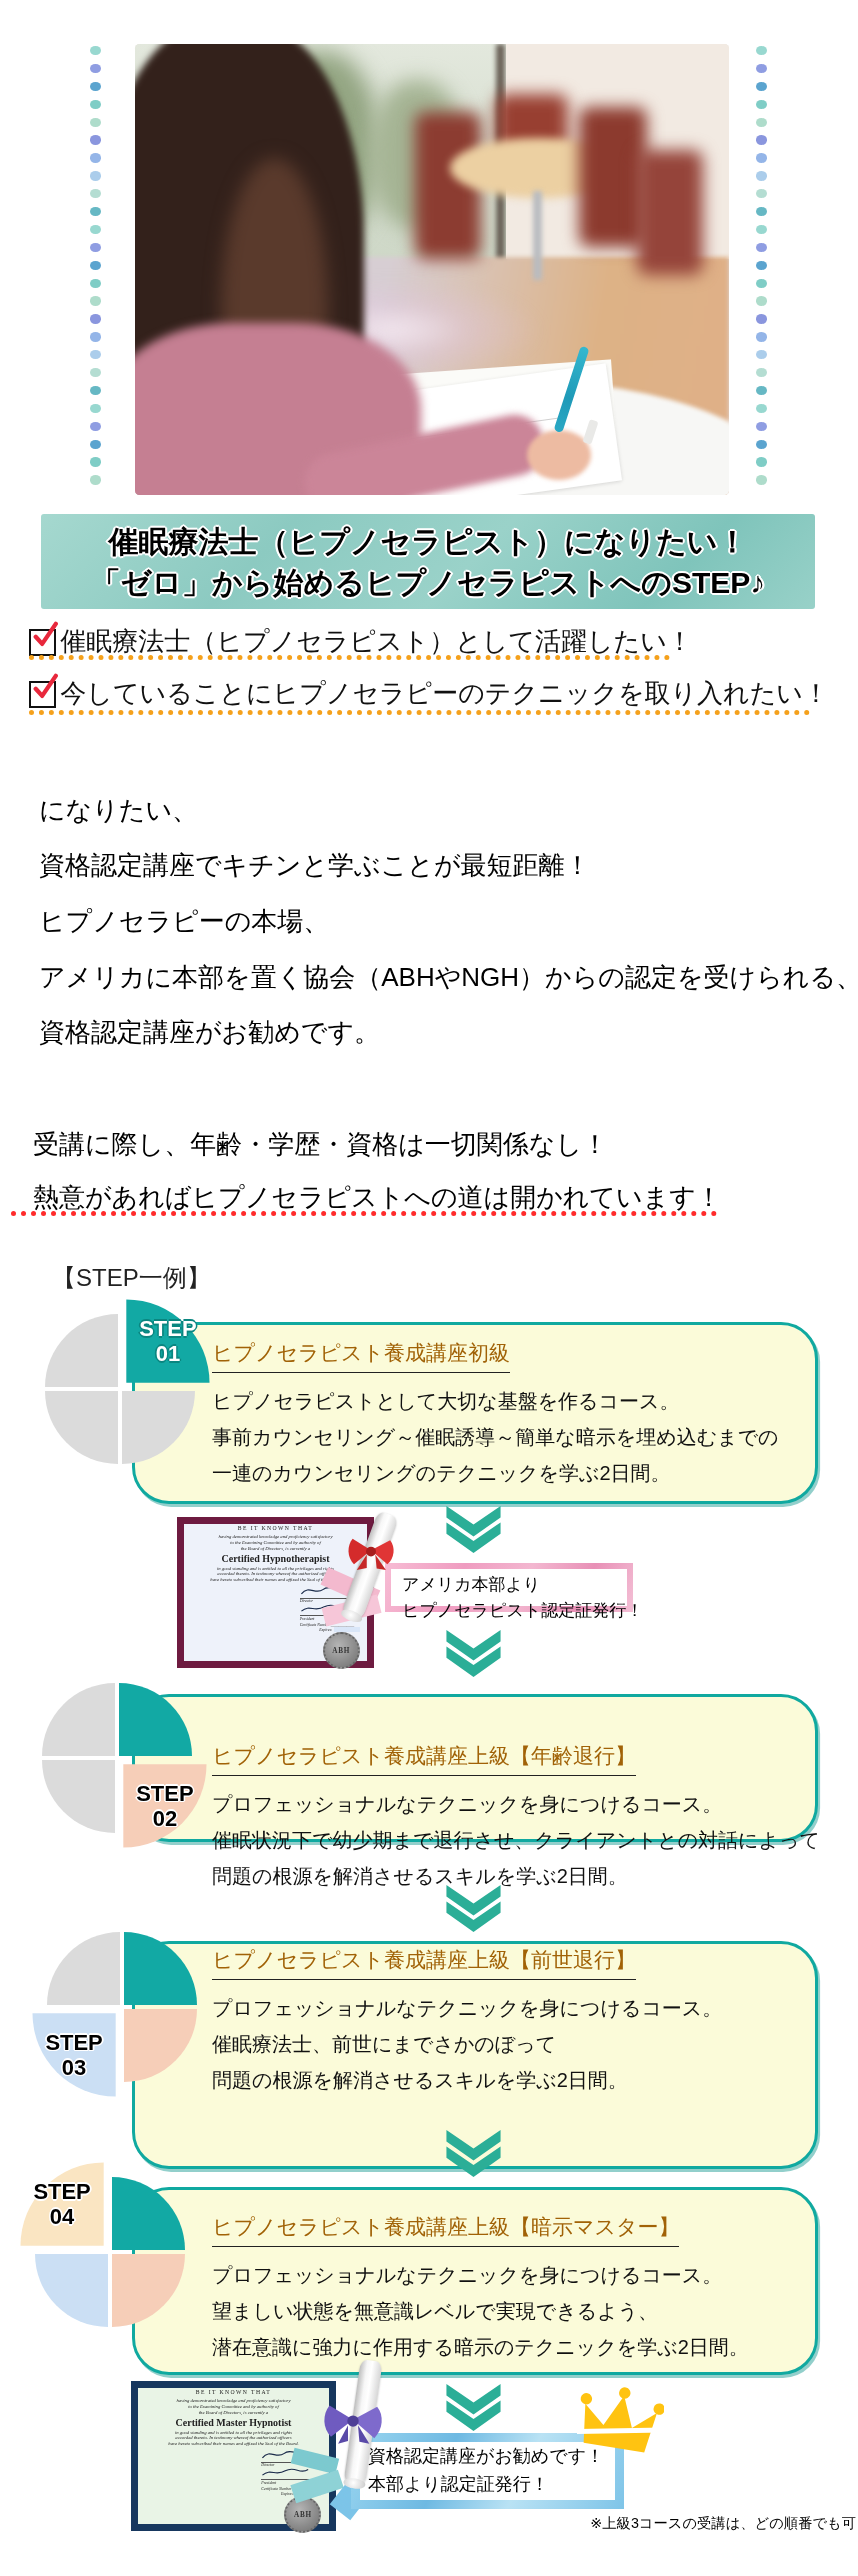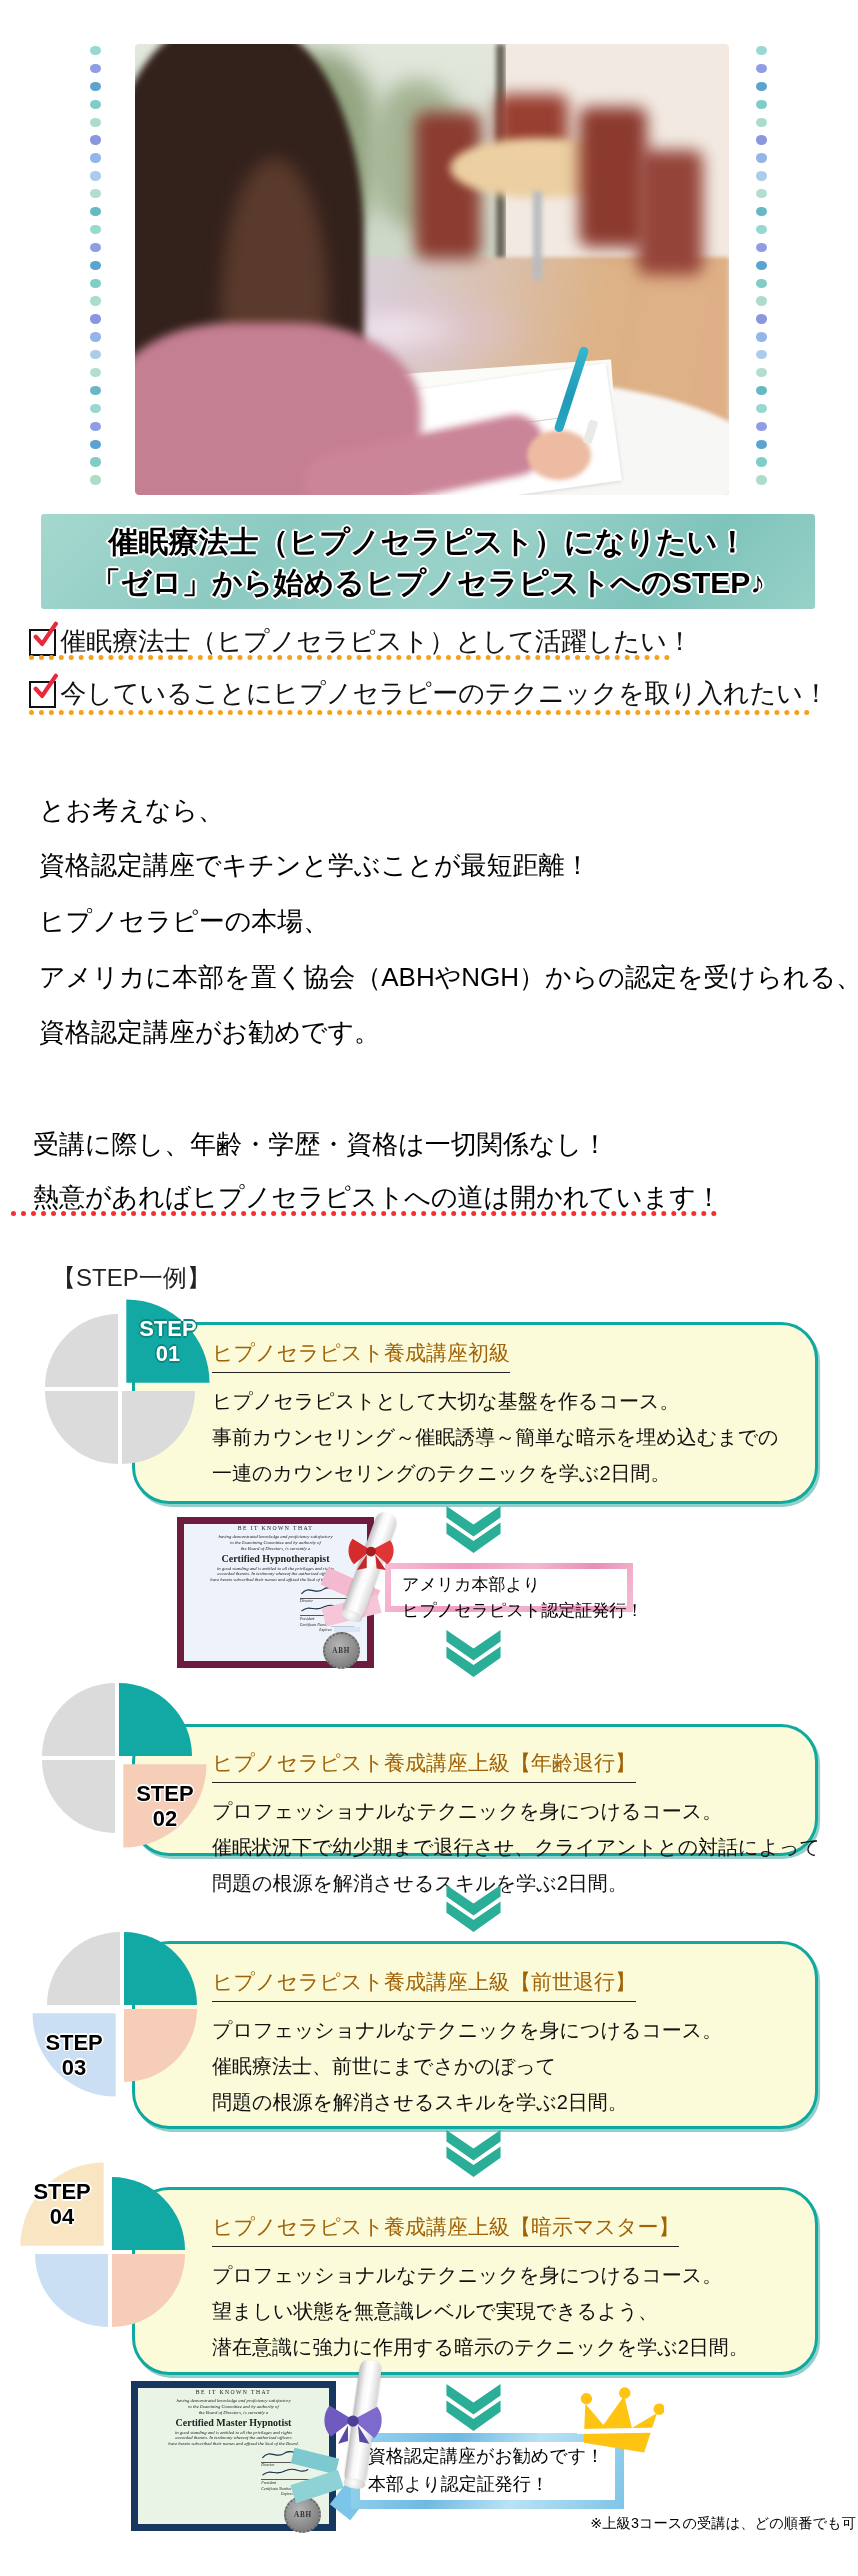--- a/index.html
+++ b/index.html
@@ -248,21 +248,21 @@
   <div class="check-row" style="top:678px;">
     <div class="checkbox">
       <svg width="31.5" height="31.5" viewBox="0 0 44 44">
           <polyline points="8,22 17,32 36,4" fill="none" stroke="#e8283c" stroke-width="6" stroke-linecap="round" stroke-linejoin="round"></polyline>
         </svg>
     </div>
     <div class="check-text">今していることにヒプノセラピーのテクニックを取り入れたい！</div>
   </div>
   <div class="dotline-orange" style="left:29px;top:710px;width:781px;"></div>
 
-  <div class="para" style="top:793px;">とお考えなら、</div>
+  <div class="para" style="top:793px;">になりたい、</div>
   <div class="para" style="top:848px;">資格認定講座でキチンと学ぶことが最短距離！</div>
   <div class="para" style="top:904px;">ヒプノセラピーの本場、</div>
   <div class="para" style="top:960px;">アメリカに本部を置く協会（ABHやNGH）からの認定を受けられる、</div>
   <div class="para" style="top:1015px;">資格認定講座がお勧めです。</div>
 
   <div class="para" style="left:33px;top:1127px;">受講に際し、年齢・学歴・資格は一切関係なし！</div>
   <div class="para" style="left:33px;top:1180px;">熱意があればヒプノセラピストへの道は開かれています！</div>
   <div class="dotline-red" style="left:11.4px;top:1211px;width:706px;"></div>
 
   <div class="steps-heading">【STEP一例】</div>
@@ -360,21 +360,21 @@
     <div class="q tl gray"></div>
     <div class="q tr teal"></div>
     <div class="q bl gray"></div>
     <div class="q br peach lab">
       <div class="plabel">
         <span>STEP</span>
         <span>02</span>
       </div>
     </div>
   </div>
-  <div class="stepbox" style="top:1694px;height:132px;padding-top:22px;margin-top:30px;">
+  <div class="stepbox" style="top:1694px;height:148px;padding-top:45px;">
     <span class="title">ヒプノセラピスト養成講座上級【年齢退行】</span>
     <div class="body">
       <div class="line">プロフェッショナルなテクニックを身につけるコース。</div>
       <div class="line">催眠状況下で幼少期まで退行させ、クライアントとの対話によって</div>
       <div class="line">問題の根源を解消させるスキルを学ぶ2日間。</div>
     </div>
   </div>
 
   <svg class="chev" style="top:1885px;" viewBox="0 0 80 66">
       <path d="M2,0 L40,26 L78,0 L78,16 L40,43 L2,16 Z"></path>
@@ -385,21 +385,21 @@
     <div class="q tl gray"></div>
     <div class="q tr teal"></div>
     <div class="q br peach"></div>
     <div class="q bl blue lab">
       <div class="plabel">
         <span>STEP</span>
         <span>03</span>
       </div>
     </div>
   </div>
-  <div class="stepbox" style="top:1941px;height:188px;padding-top:24px;">
+  <div class="stepbox" style="top:1941px;height:228px;padding-top:2px;">
     <span class="title">ヒプノセラピスト養成講座上級【前世退行】</span>
     <div class="body">
       <div class="line">プロフェッショナルなテクニックを身につけるコース。</div>
       <div class="line">催眠療法士、前世にまでさかのぼって</div>
       <div class="line">問題の根源を解消させるスキルを学ぶ2日間。</div>
     </div>
   </div>
 
   <svg class="chev" style="top:2130px;" viewBox="0 0 80 66">
       <path d="M2,0 L40,26 L78,0 L78,16 L40,43 L2,16 Z"></path>

